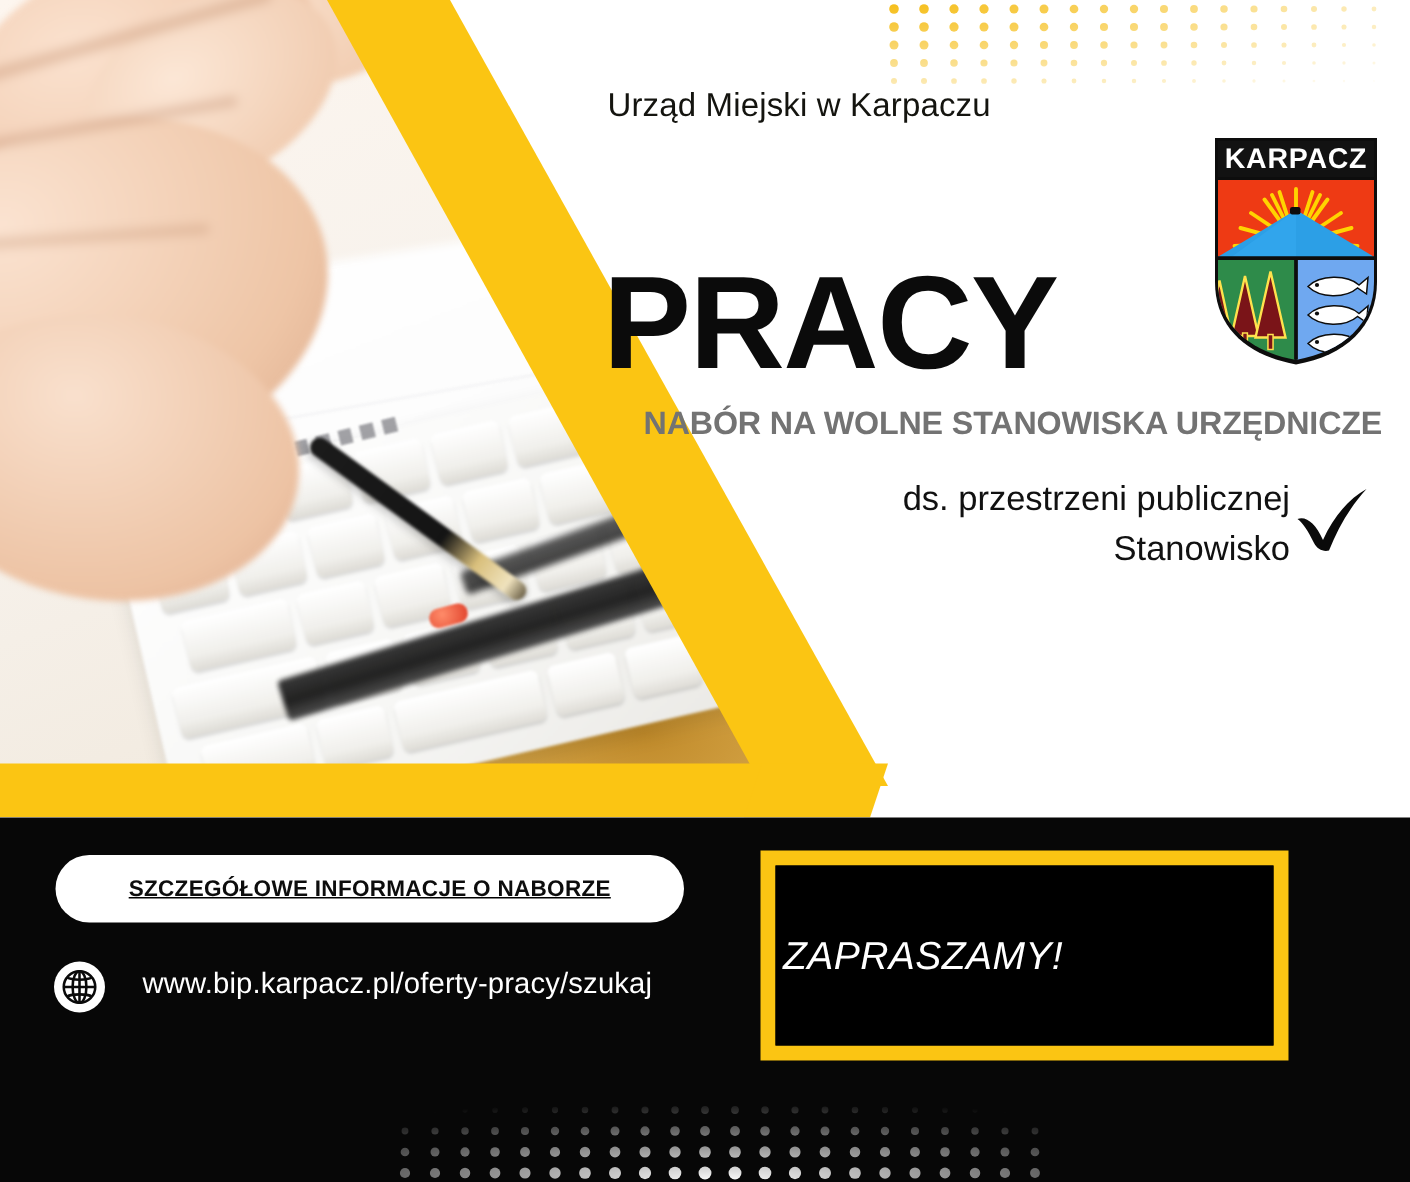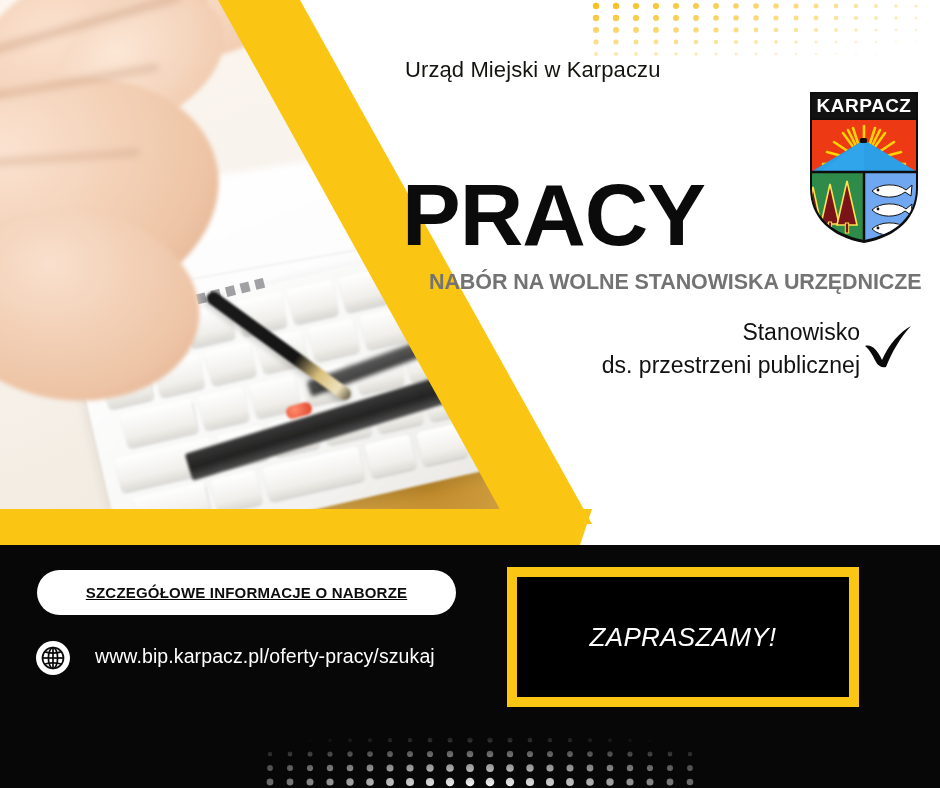--- a/index.html
+++ b/index.html
@@ -181,21 +181,21 @@
     font-size:19.5px;color:#fff;letter-spacing:.1px;white-space:nowrap;
   }
   .zbox{
     position:absolute;left:507px;top:567px;width:352px;height:140px;
     border:10px solid #FBC513;background:#000;
     box-sizing:border-box;
     display:flex;align-items:center;justify-content:center;
   }
   .zbox-inner{
     width:100%;height:100%;border:5px solid #000;box-sizing:border-box;
-    display:flex;align-items:center;justify-content:center;
+    display:flex;align-items:center;
   }
   .zlabel{
     font-size:26px;font-style:italic;color:#fff;letter-spacing:.3px;
   }
 </style>
 </head>
 <body>
 
 <div class="poster">
 
@@ -397,22 +397,22 @@
           </g>
         </g>
       </svg>
     </div>
 
     <div class="kicker">Urząd Miejski w Karpaczu</div>
     <div class="headline2">PRACY</div>
     <div class="subhead">NABÓR NA WOLNE STANOWISKA URZĘDNICZE</div>
 
     <div class="role">
+      <div>ds. przestrzeni publicznej</div>
       <div>Stanowisko</div>
-      <div>ds. przestrzeni publicznej</div>
     </div>
 
     <div class="check">
       <svg width="52" height="48" viewBox="0 0 52 48">
         <path d="M3 24 C9 22 15 27 20 38 C27 22 38 10 49 4 C38 16 30 30 24 45 C20 46 16 44 14 40 C10 32 7 27 3 24 Z" fill="#0a0a0a"></path>
       </svg>
     </div>
 
     <div class="crest">
       <svg width="120" height="158" viewBox="0 0 120 158">

